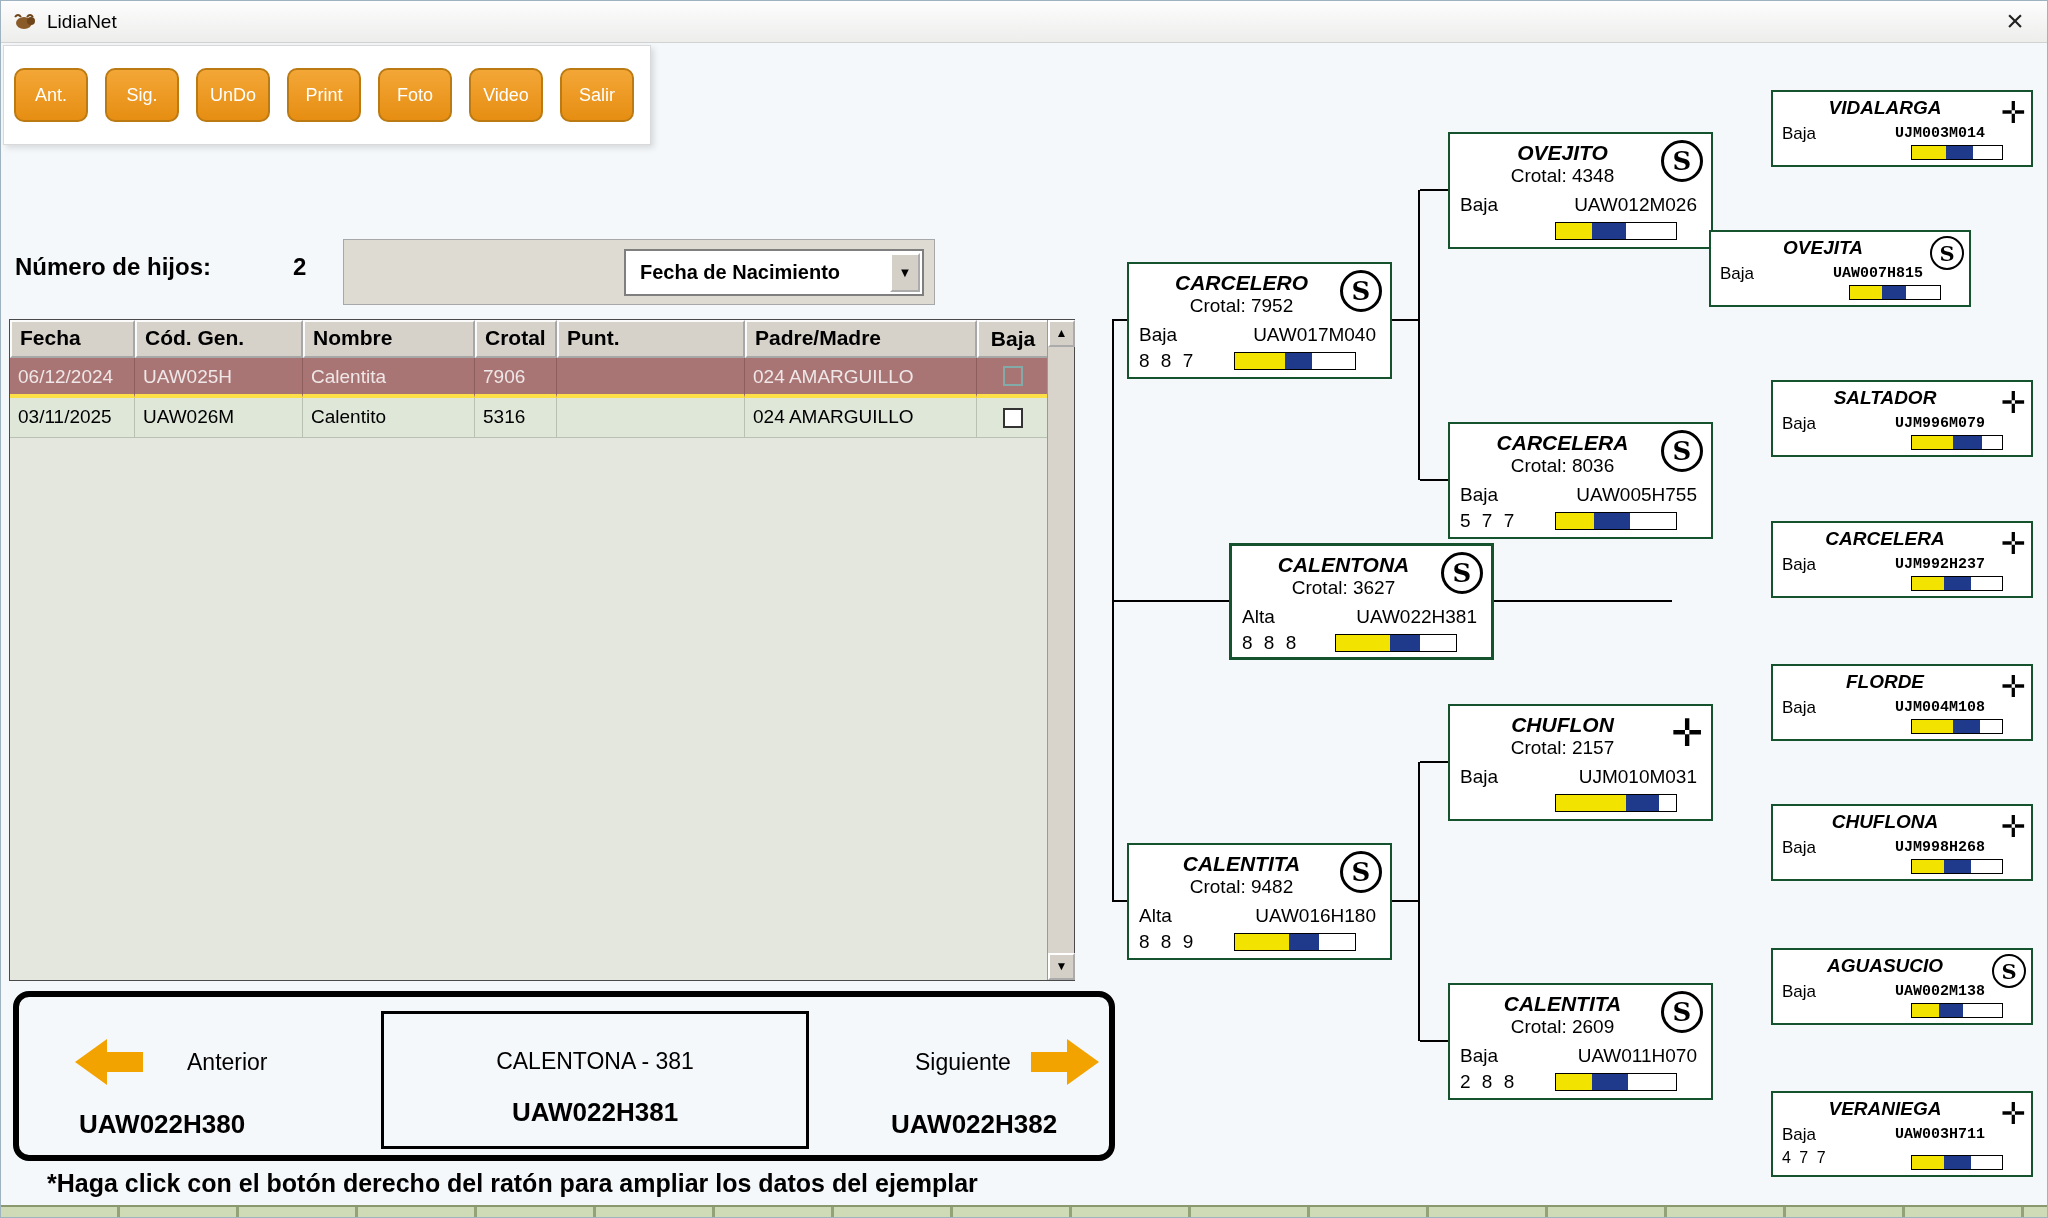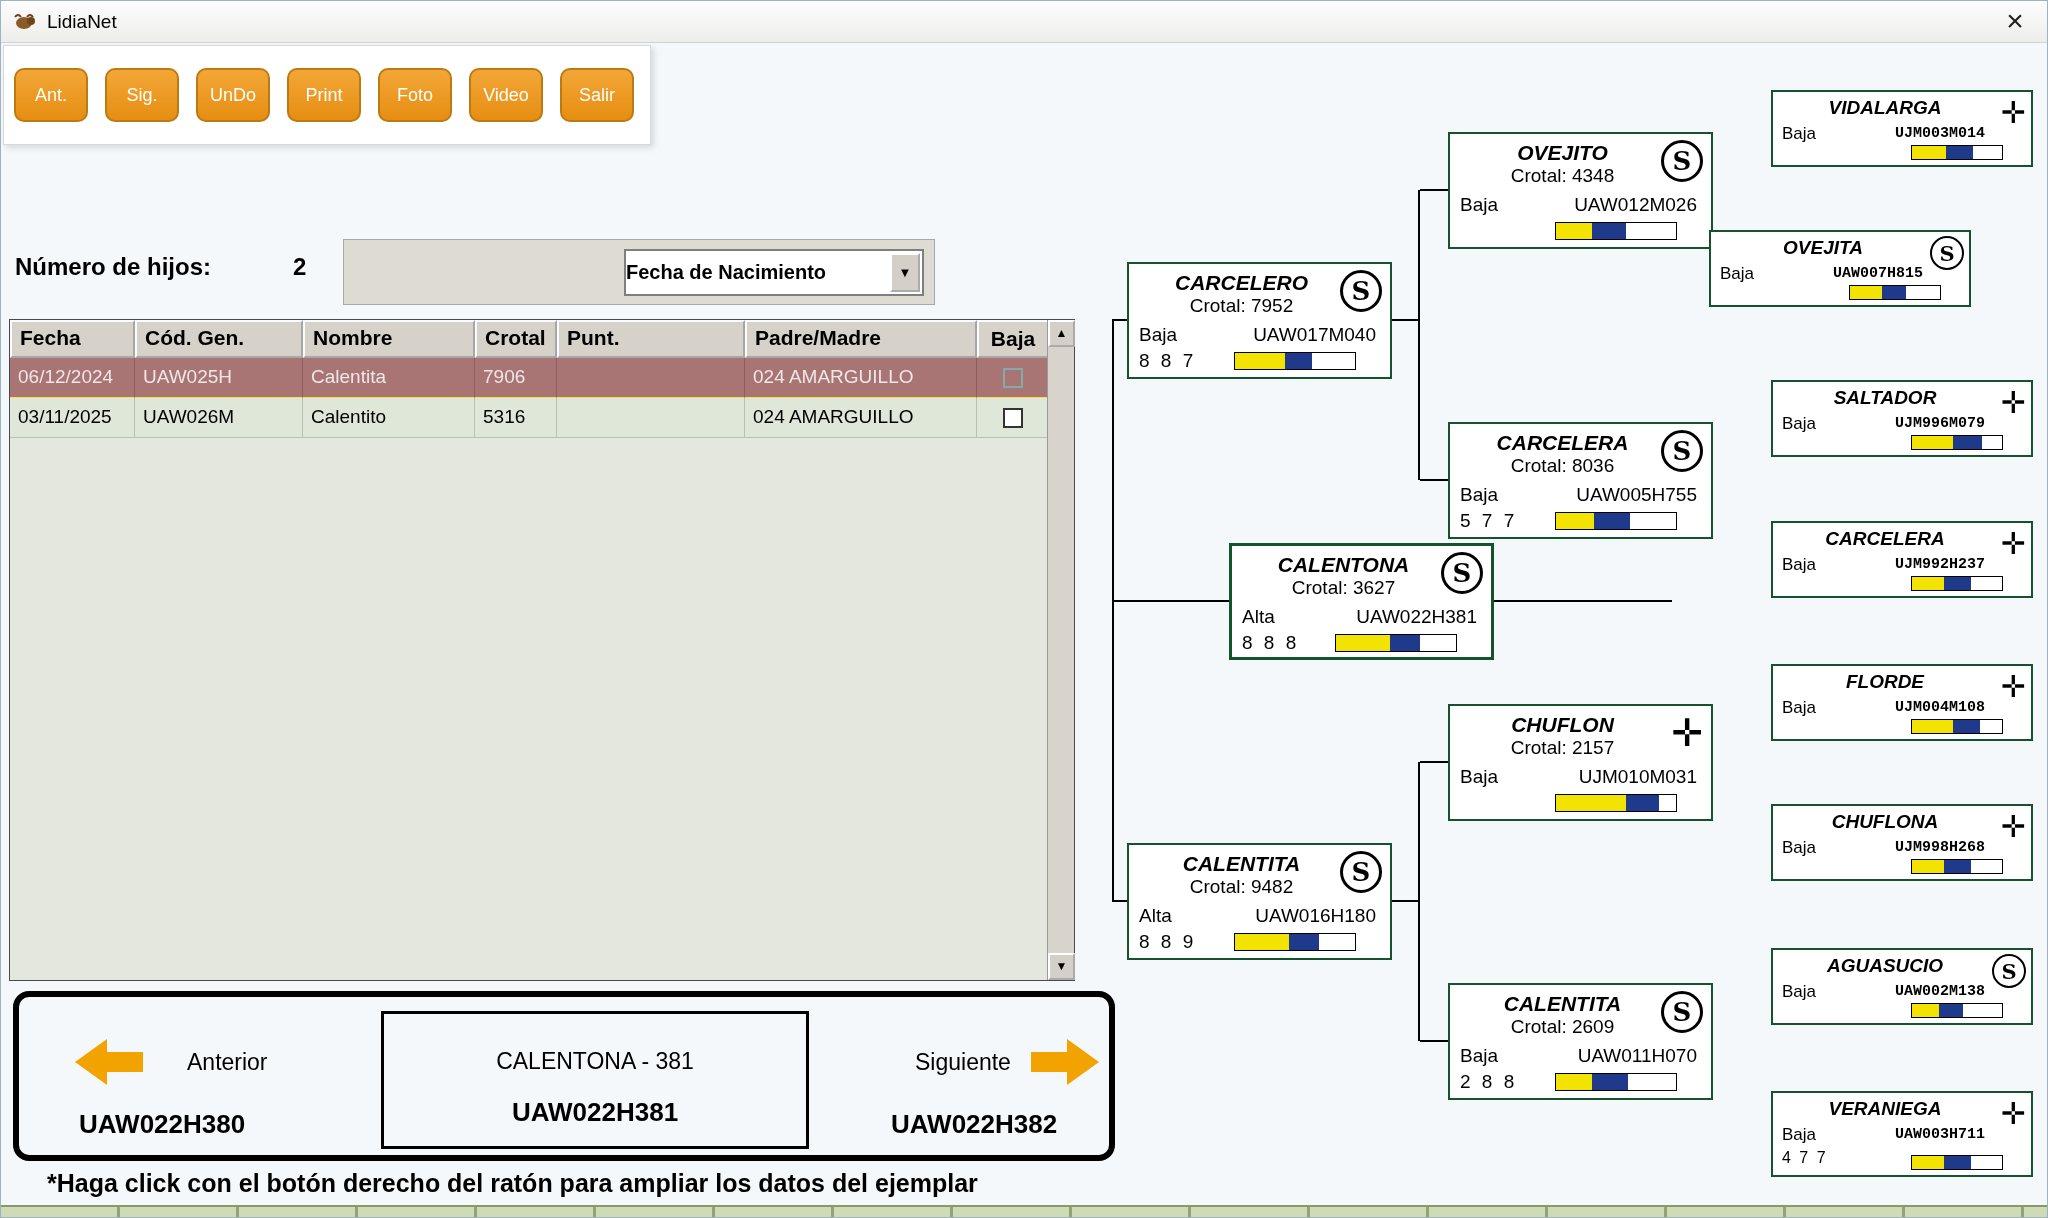--- a/index.html
+++ b/index.html
@@ -26,34 +26,34 @@
   
   .hijos-label { position:absolute; left:14px; top:252px; font-size:24px; font-weight:bold; }
   .hijos-count { position:absolute; left:292px; top:252px; font-size:24px; font-weight:bold; }
   .hijos-panel { position:absolute; left:342px; top:238px; width:592px; height:66px;
     background:#dedbd3; border:1px solid #a8a8a8; }
   .imprimir-btn { position:absolute; left:18px; top:5px; width:248px; height:54px;
     background:linear-gradient(#f3a737,#e68e12); border:2px solid #8a6a10; border-radius:4px;
     color:#fff; font-size:20px; display:flex; align-items:center; justify-content:center; cursor:pointer; }
   .combo { position:absolute; left:280px; top:9px; width:300px; height:47px;
     background:#fff; border:2px solid #7f7f7f; font-weight:bold; font-size:20px;
-    line-height:43px; padding-left:0; }
+    line-height:43px; padding-left:14px; }
   .combo-arrow { position:absolute; right:2px; top:2px; width:30px; height:39px;
     background:#d4d0c8; border:2px outset #fff; font-size:13px; text-align:center; line-height:36px; cursor:pointer; }
 
   
   .table { position:absolute; left:8px; top:318px; width:1066px; height:662px;
     border:1px solid #4a4a4a; background:#e4e7de; }
   .thead { display:flex; height:38px; }
   .th { background:#d6d2ca; border:2px outset #fbfbfb; font-weight:bold; font-size:21px;
     padding:4px 8px; white-space:nowrap; overflow:hidden; }
   .trow { display:flex; height:40px; }
   .td { font-size:19px; padding:8px 8px 0 8px; white-space:nowrap; overflow:hidden; }
   .row-red  { background:#a97474; color:#efe7e7; }
-  .row-red .td { border-right:1px solid #8d5e5e; border-bottom:1px solid #fde047; }
+  .row-red .td { border-right:1px solid #8d5e5e; border-bottom:4px solid #fde047; }
   .row-green { background:#dfe7d9; color:#000; }
   .row-green .td { border-right:1px solid #b9c2b2; border-bottom:1px solid #b9c2b2; }
   .c0{width:125px}.c1{width:168px}.c2{width:172px}.c3{width:82px}.c4{width:188px}.c5{width:232px}
   .c6{width:72px; display:flex; align-items:center; justify-content:center; padding:0;}
   .cb { width:20px; height:20px; }
   .cb-red { border:2px solid #84aaa8; }
   .cb-green { border:2px solid #333; background:#fff; }
   .vscroll { position:absolute; right:0; top:0; width:27px; height:100%;
     background:#d8d4cc; border-left:1px solid #9a9a9a; }
   .sb-btn { position:absolute; left:0; width:27px; height:27px; background:#d4d0c8;

